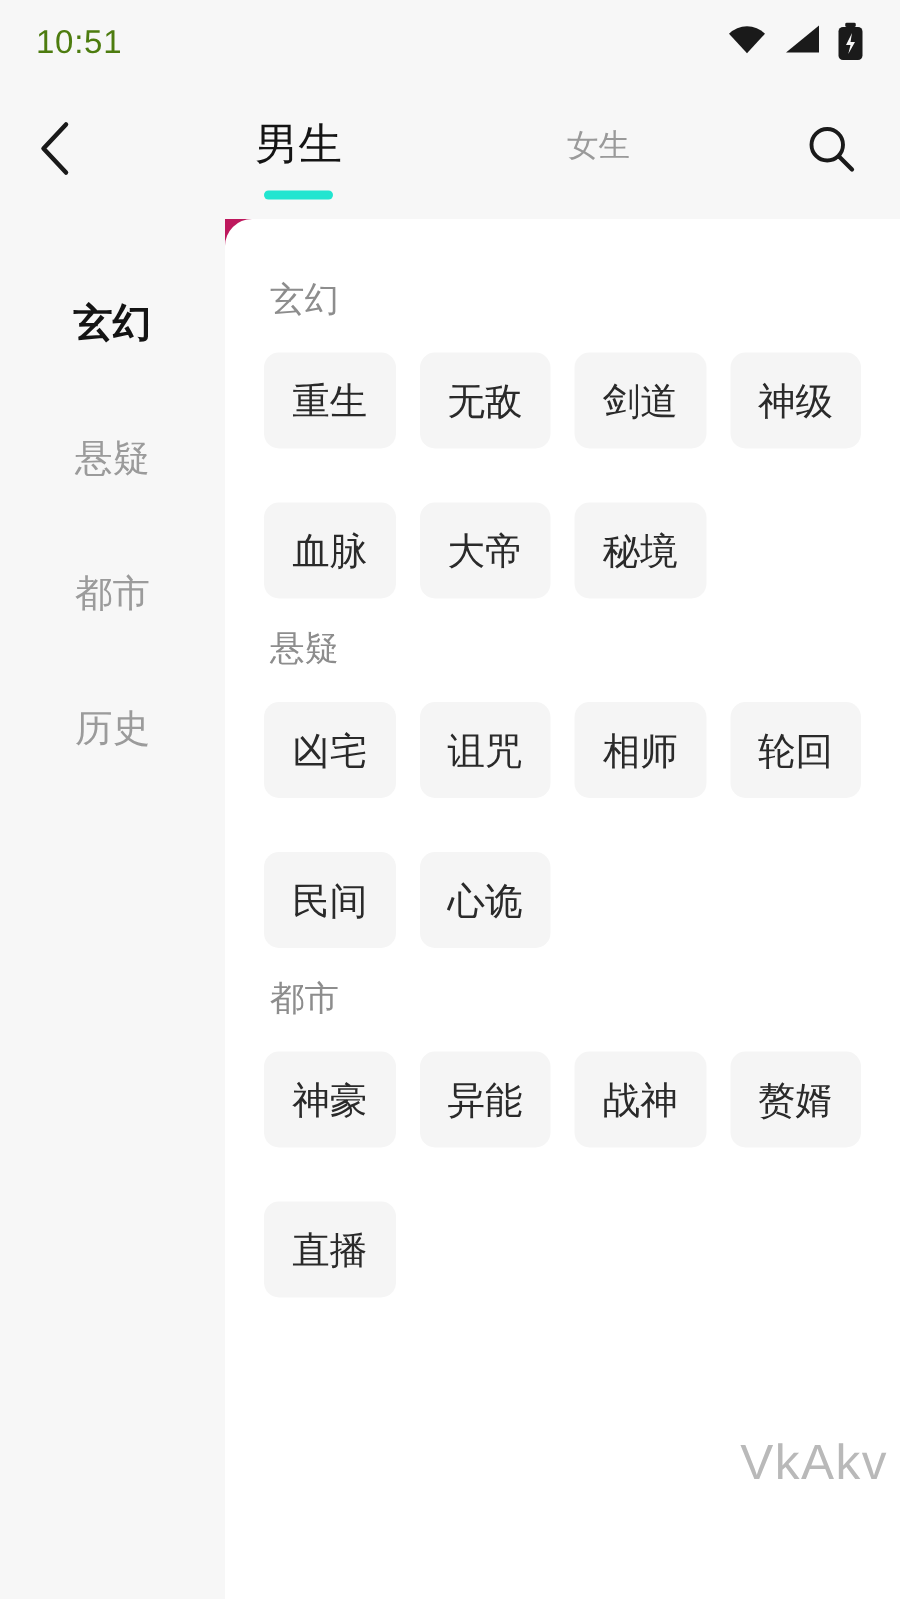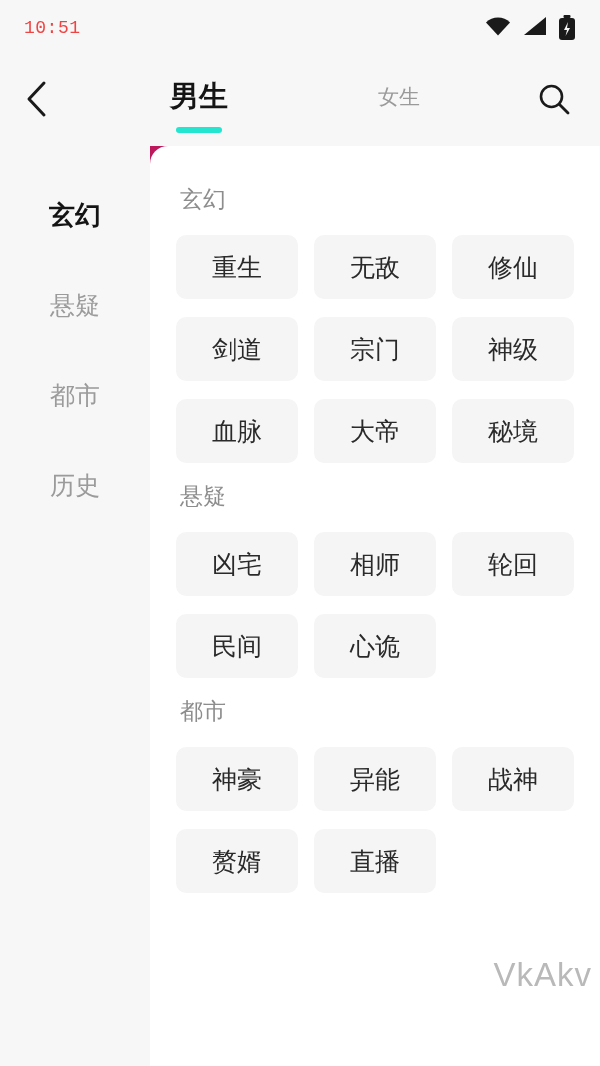--- a/index.html
+++ b/index.html
@@ -11,21 +11,21 @@
   }
   .phone { position: relative; width: 600px; height: 1066px; background: #f7f7f7; }
 
   
   .statusbar {
     height: 56px;
     display: flex; align-items: center; justify-content: space-between;
     padding: 0 24px;
   }
   .status-time {
-    font-size: 18px; color: #ef4444; letter-spacing: 0.5px; font-family: Liberation Mono, monospace;
+    font-size: 22px; color: #4d7c0f; letter-spacing: 0.5px;
   }
   .status-icons { display: flex; align-items: center; gap: 10px; }
   .ic { display: block; }
   .battery-wrap { position: relative; display:flex; align-items:center; }
 
   
   .header {
     height: 90px;
     display: flex; align-items: center;
     padding: 0 22px 0 14px;
@@ -42,21 +42,21 @@
     gap: 150px;
     position: relative;
   }
   .tab {
     position: relative;
     font-size: 21px;
     color: #9a9a9a;
     padding-bottom: 8px;
     text-align: center;
   }
-  .tab.active { color: #141414; font-weight: bold; font-size: 29px; }
+  .tab.active { color: #141414; font-weight: normal; font-size: 29px; }
   .tab.active .underline {
     position: absolute;
     left: 50%; transform: translateX(-50%);
     bottom: -8px;
     width: 46px; height: 6px;
     border-radius: 3px;
     background: #23e5d0;
   }
   .search-btn {
     width: 48px; height: 48px;
@@ -98,22 +98,22 @@
     position: relative;
   }
   .group { margin-bottom: 12px; }
   .group-title {
     font-size: 23px;
     color: #8d8d8d;
     margin: 18px 0 20px 4px;
   }
   .tag-grid {
     display: grid;
-    grid-template-columns: repeat(3, 1fr);
-    gap: 18px 16px;
+    grid-template-columns: repeat(4, 1fr);
+    gap: 36px 16px;
   }
   .tag {
     height: 64px;
     background: #f5f5f5;
     border-radius: 10px;
     display: flex; align-items: center; justify-content: center;
     font-size: 25px;
     color: #2a2a2a;
   }
 
@@ -201,34 +201,33 @@
       </div>
     </div>
 
     <div class="content">
 
       <div class="group">
         <div class="group-title">玄幻</div>
         <div class="tag-grid">
           <div class="tag">重生</div>
           <div class="tag">无敌</div>
-          <div class="tag">修仙</div>
           <div class="tag">剑道</div>
-          <div class="tag">宗门</div>
           <div class="tag">神级</div>
           <div class="tag">血脉</div>
           <div class="tag">大帝</div>
           <div class="tag">秘境</div>
         </div>
       </div>
 
       <div class="group">
         <div class="group-title">悬疑</div>
         <div class="tag-grid">
           <div class="tag">凶宅</div>
+          <div class="tag">诅咒</div>
           <div class="tag">相师</div>
           <div class="tag">轮回</div>
           <div class="tag">民间</div>
           <div class="tag">心诡</div>
         </div>
       </div>
 
       <div class="group">
         <div class="group-title">都市</div>
         <div class="tag-grid">

